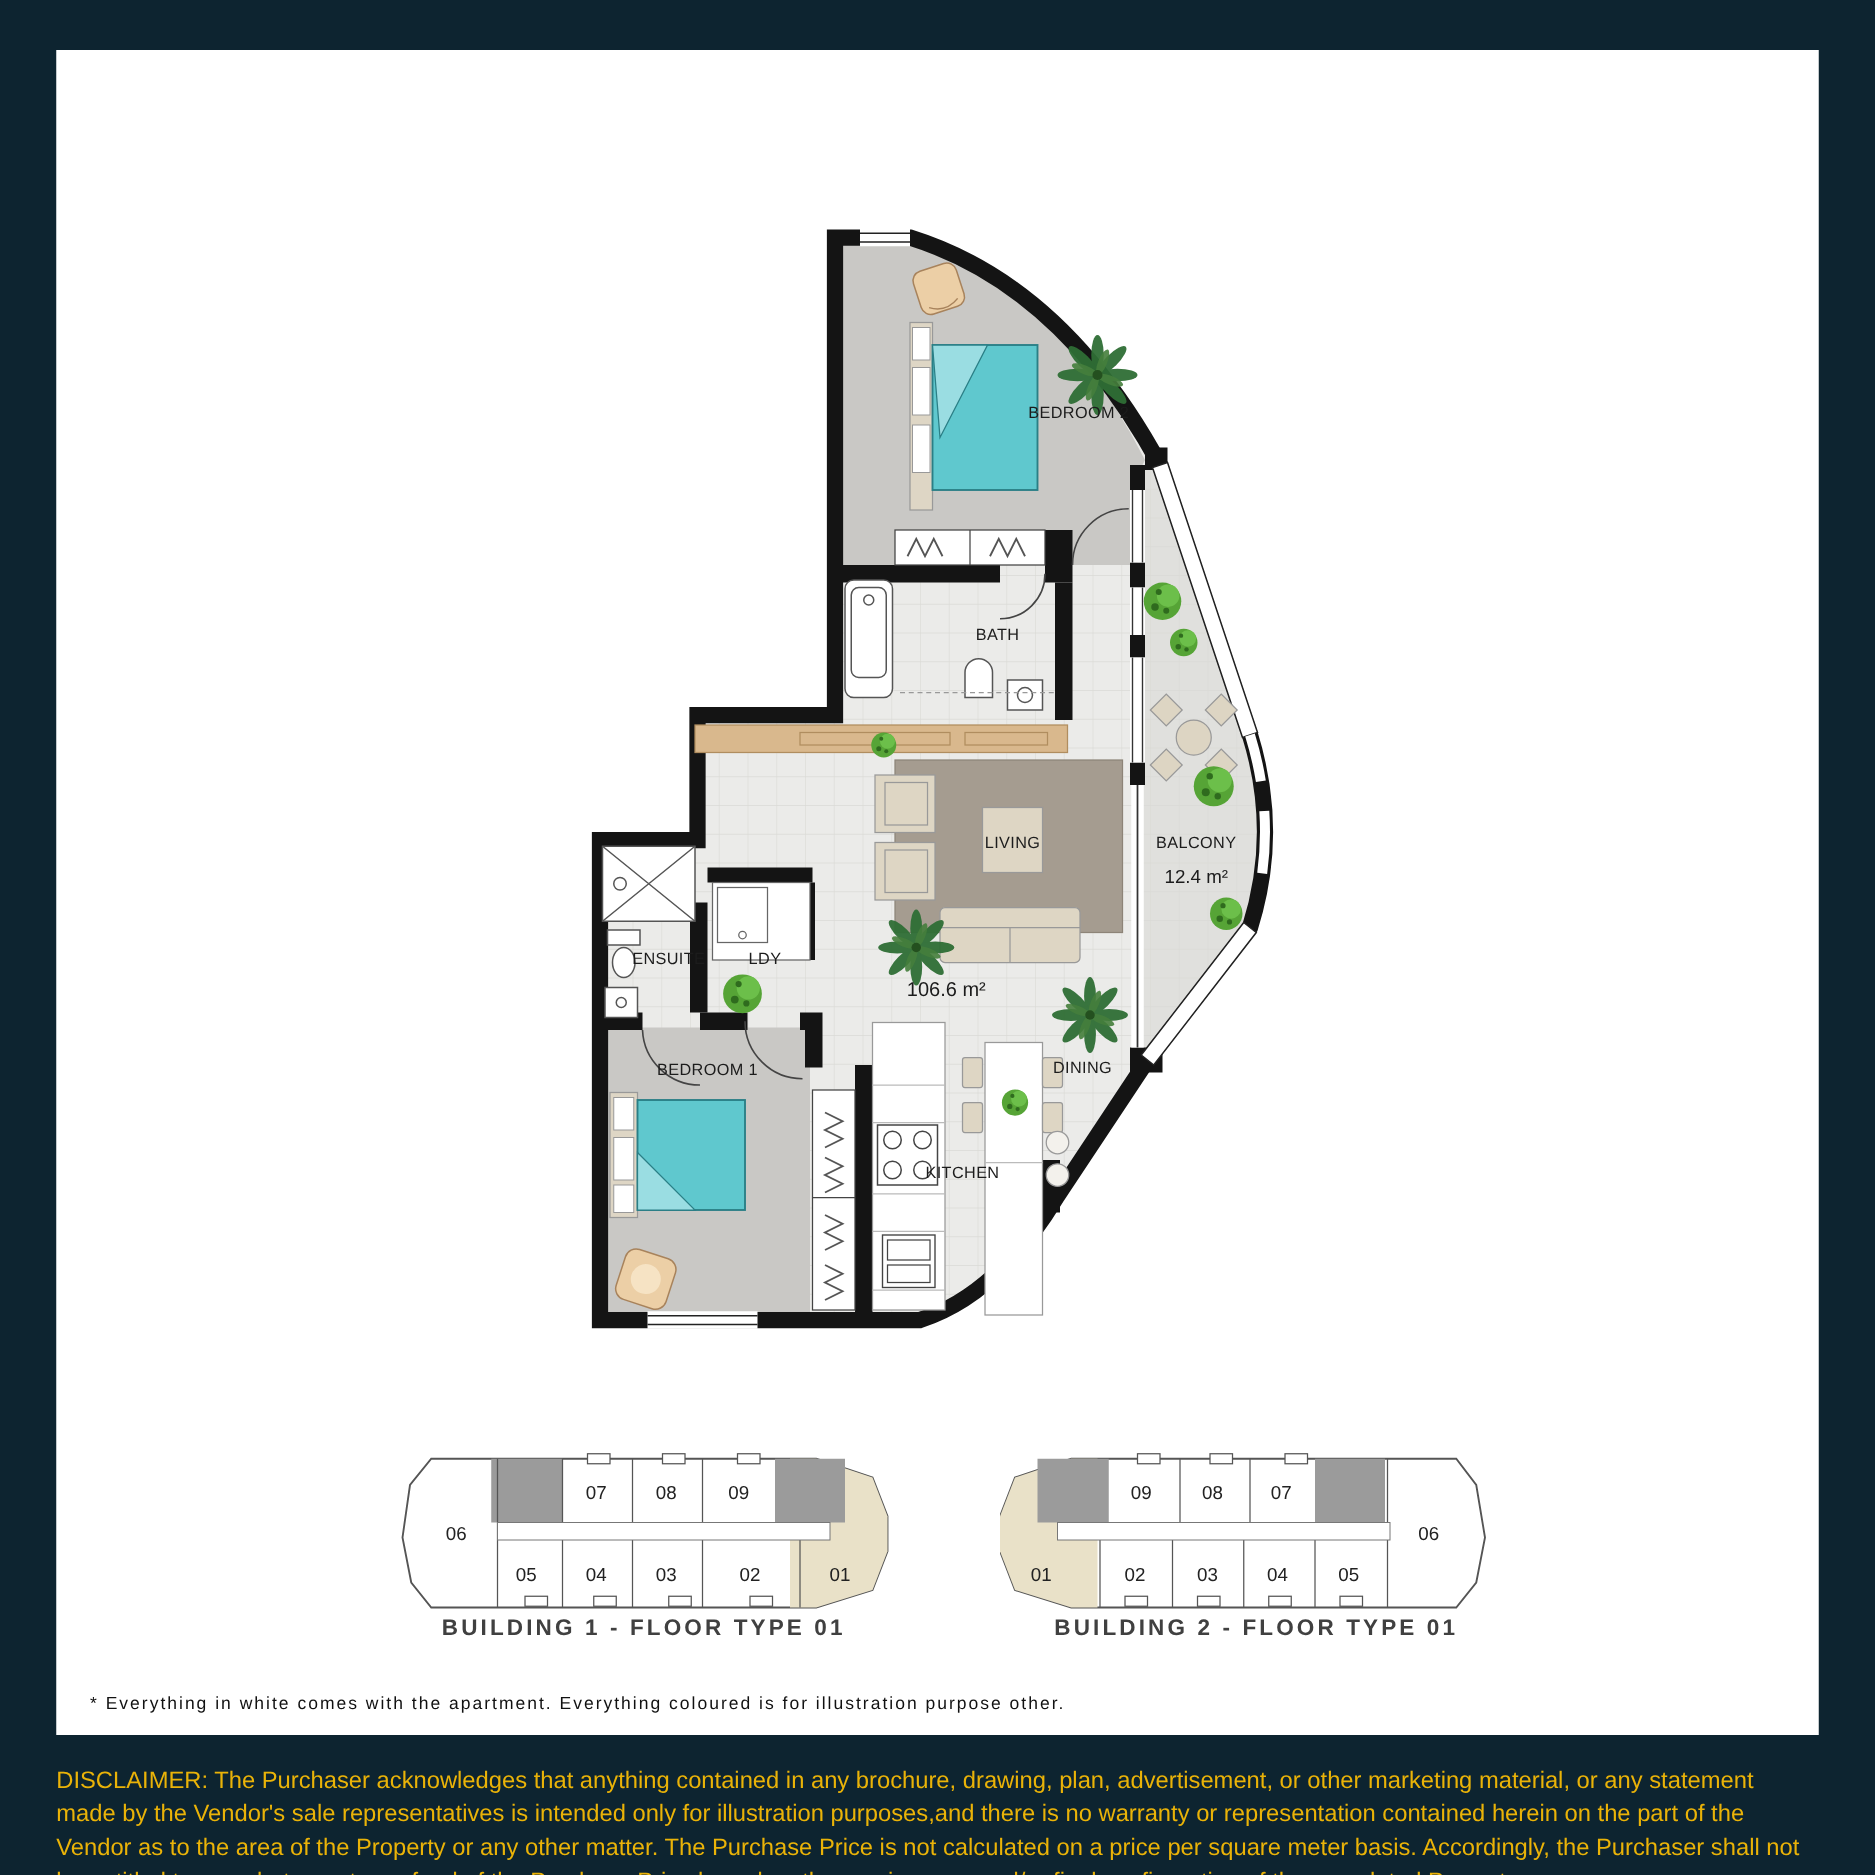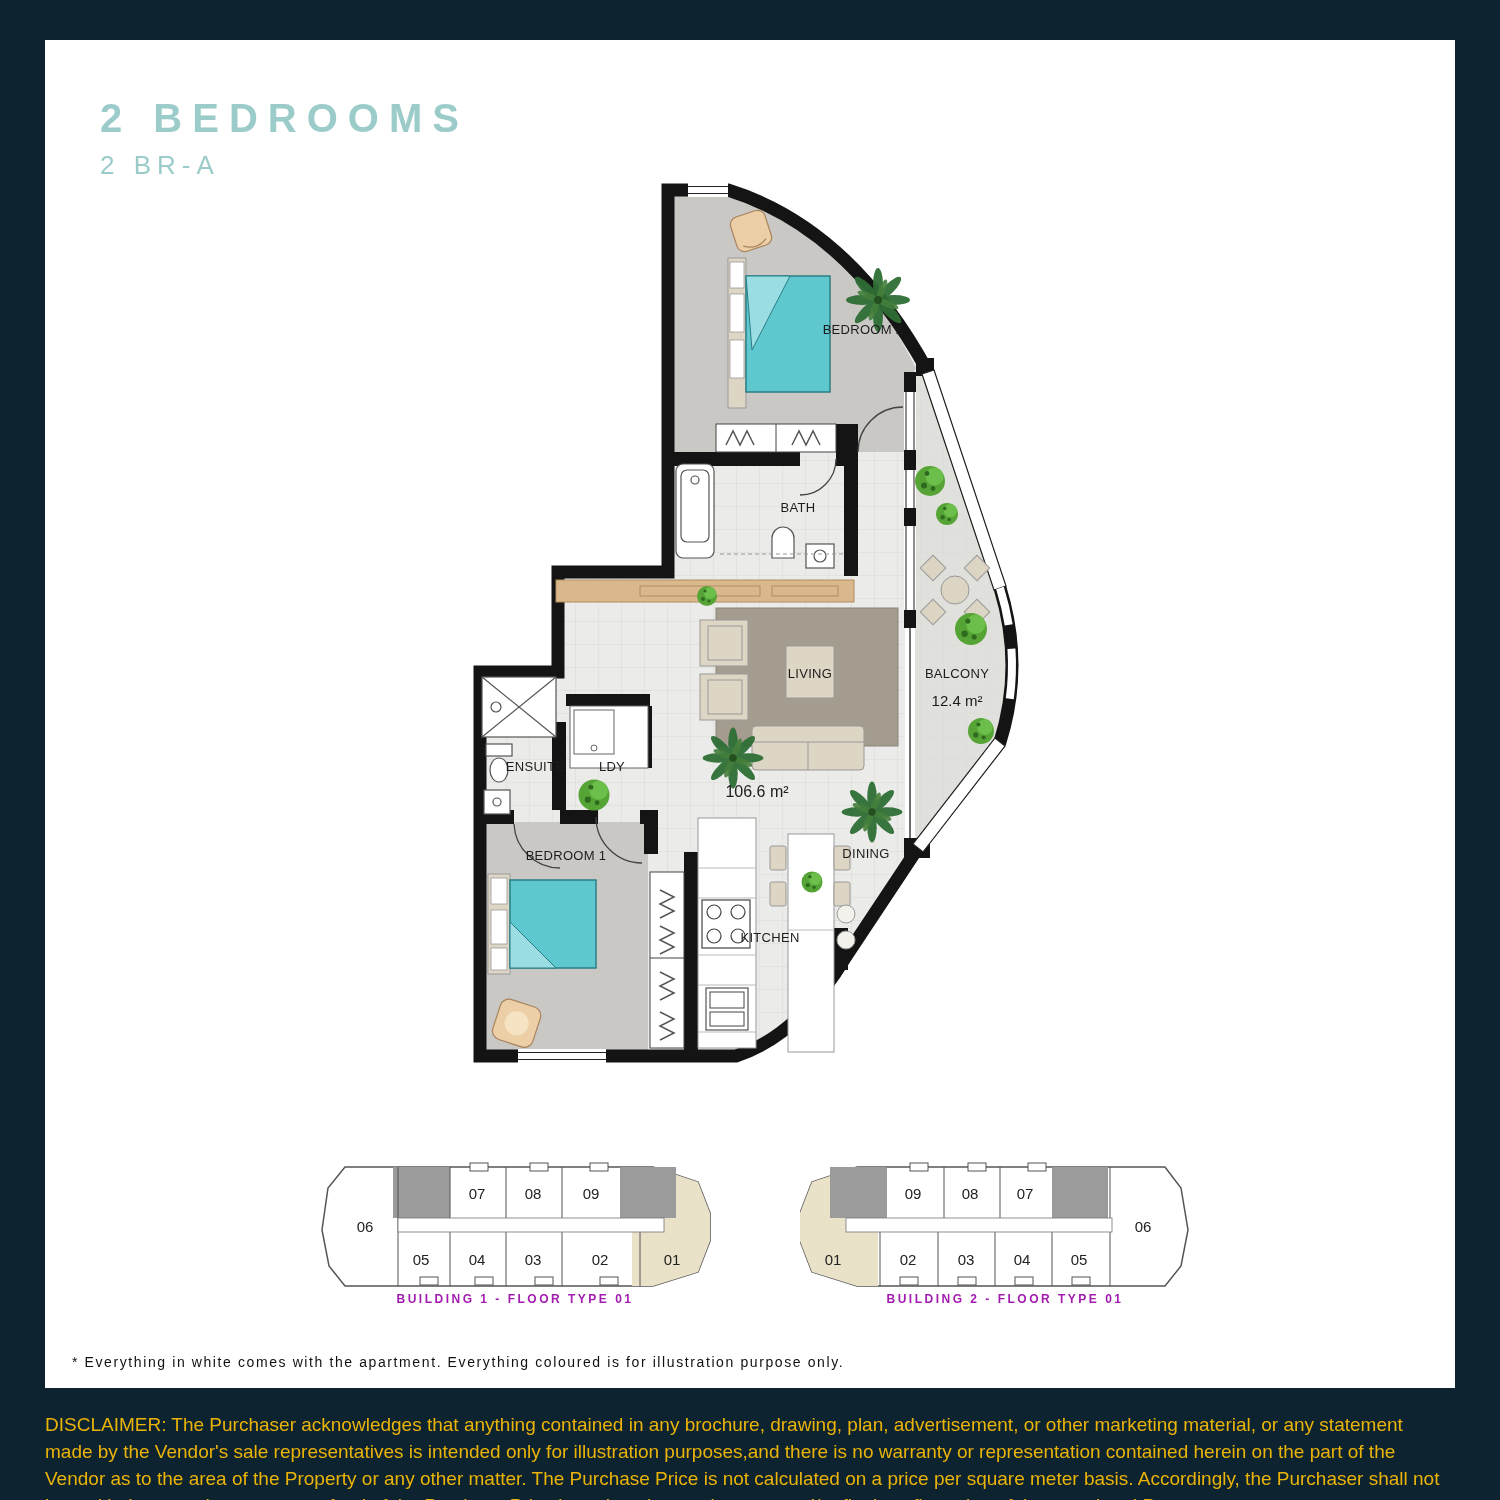--- a/index.html
+++ b/index.html
@@ -6,40 +6,36 @@
   body{width:1500px;height:1500px;font-family:"Liberation Sans",sans-serif;}
   .frame{position:absolute;left:0;top:0;width:1500px;height:1500px;background:#0d2430;}
   .page{position:absolute;left:45px;top:40px;width:1410px;height:1348px;background:#ffffff;}
   .header{position:absolute;left:55px;top:58px;}
   .title{font-size:40px;font-weight:600;letter-spacing:10px;color:#9cccc9;line-height:1;}
   .subtitle{font-size:26px;font-weight:500;letter-spacing:6px;color:#9cccc9;margin-top:14px;line-height:1;}
   .plan-svg{position:absolute;left:395px;top:130px;width:600px;height:920px;}
   .bsvg{position:absolute;width:410px;height:134px;}
   .b1{left:265px;top:1118px;}
   .b2{left:755px;top:1118px;}
-  .bcaption{position:absolute;width:410px;text-align:center;font-size:12px;font-weight:bold;letter-spacing:2.5px;color:#a21caf;}
+  .bcaption{position:absolute;width:410px;text-align:center;font-size:18px;font-weight:bold;letter-spacing:2.5px;color:#404040;}
   .c1{left:265px;top:1252px;}
   .c2{left:755px;top:1252px;text-align:center;}
   .note{position:absolute;left:27px;top:1314px;font-size:14px;letter-spacing:1.6px;color:#111111;}
   .disclaimer{position:absolute;left:45px;top:1412px;width:1408px;font-size:19px;line-height:1.42;color:#eab308;}
   svg text{font-family:"Liberation Sans",sans-serif;}
   .roomlbl{font-size:13px;fill:#1c1c1c;letter-spacing:.3px;}
   .arealbl{font-size:15px;fill:#1c1c1c;}
   .unitlbl{font-size:15px;fill:#222222;}
 </style>
 </head>
 <body>
 
 <div class="frame">
   <div class="page">
 
-    <div class="header">
-      <div class="title">2 BEDROOMS</div>
-      <div class="subtitle">2 BR-A</div>
-    </div>
 
     <svg class="plan-svg" viewBox="440 170 600 920">
       <defs>
         <pattern id="tiles" width="23" height="23" patternUnits="userSpaceOnUse">
           <path d="M23,0 H0 V23" fill="none" stroke="#dadad6" stroke-width="1"></path>
         </pattern>
         <clipPath id="plancl">
           <path d="M668,190 L728,190 Q850,228 928,372 L1000,588 Q1024,666 1000,742 L918,848 L845,958 Q798,1036 736,1056 L480,1056 L480,672 L558,672 L558,572 L668,572 Z"></path>
         </clipPath>
         <g id="palm">
@@ -343,17 +339,17 @@
         <text class="unitlbl" x="1025" y="1199">07</text>
         <text class="unitlbl" x="908" y="1265">02</text>
         <text class="unitlbl" x="966" y="1265">03</text>
         <text class="unitlbl" x="1022" y="1265">04</text>
         <text class="unitlbl" x="1079" y="1265">05</text>
         <text class="unitlbl" x="1143" y="1232">06</text>
       </g>
     </svg>
     <div class="bcaption c2">BUILDING 2 - FLOOR TYPE 01</div>
 
-    <div class="note">* Everything in white comes with the apartment. Everything coloured is for illustration purpose only.</div>
+    <div class="note">* Everything in white comes with the apartment. Everything coloured is for illustration purpose other.</div>
   </div>
 
   <div class="disclaimer">DISCLAIMER: The Purchaser acknowledges that anything contained in any brochure, drawing, plan, advertisement, or other marketing material, or any statement made by the Vendor's sale representatives is intended only for illustration purposes,and there is no warranty or representation contained herein on the part of the Vendor as to the area of the Property or any other matter. The Purchase Price is not calculated on a price per square meter basis. Accordingly, the Purchaser shall not be entitled to any abatement or refund of the Purchase Price based on the precise area and/or final configuration of the completed Property.</div>
 </div>
 
 </body></html>

